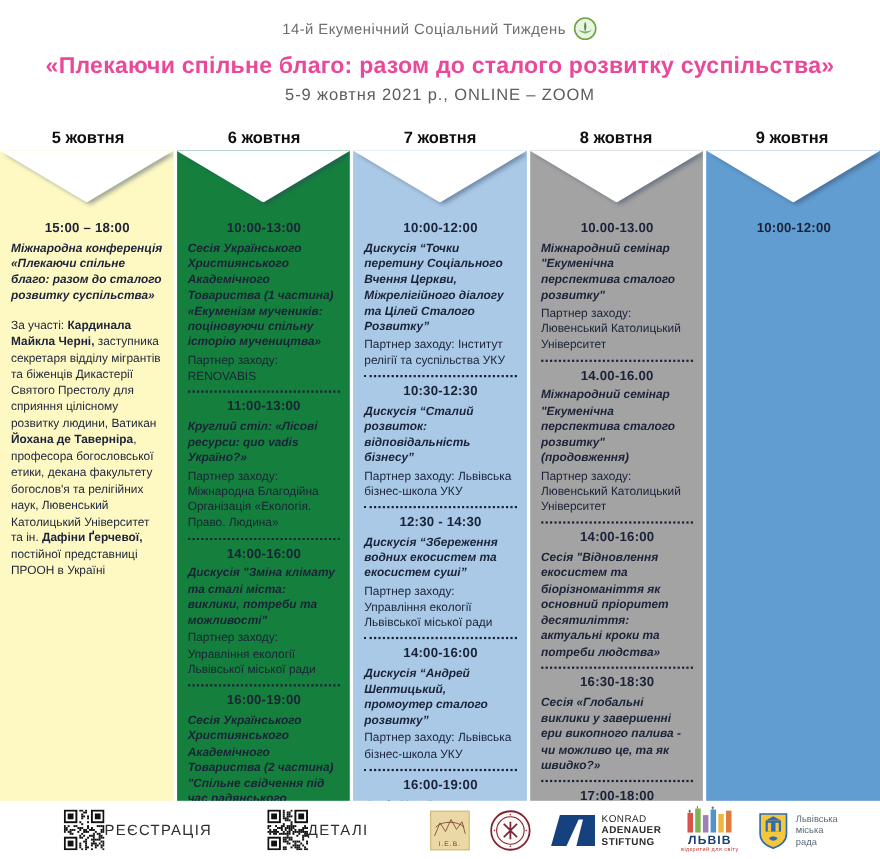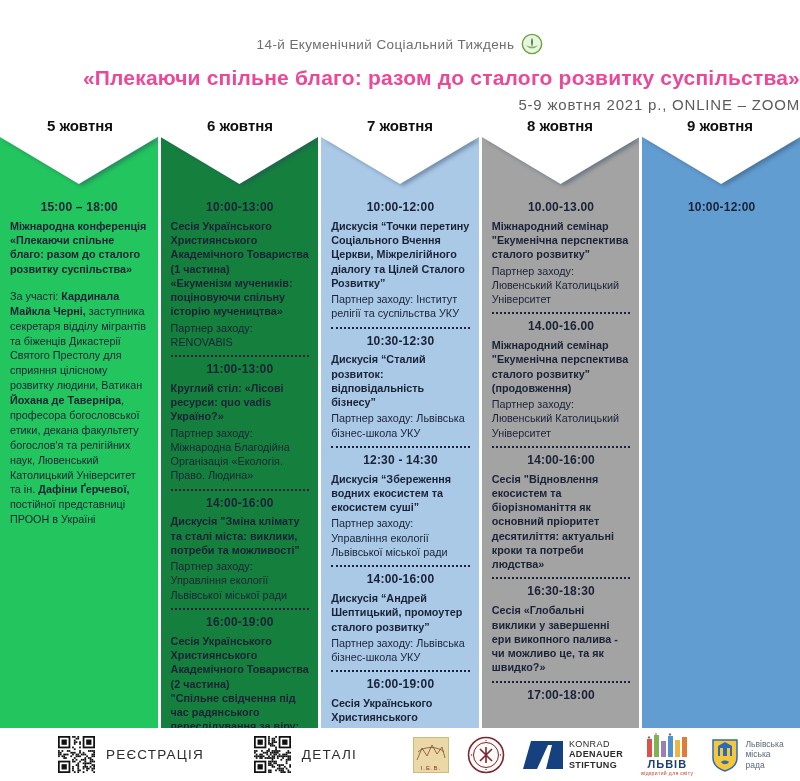--- a/index.html
+++ b/index.html
@@ -1,39 +1,39 @@
 <!DOCTYPE html>
 <html><head>
 <meta charset="utf-8">
 <style>
   html,body{margin:0;padding:0;background:#fff;}
   body{width:800px;height:781px;font-family:"Liberation Sans",sans-serif;overflow:hidden;position:relative;}
   
-  .header{height:113px;box-sizing:border-box;padding-top:33px;text-align:right;}
+  .header{height:113px;box-sizing:border-box;padding-top:15px;text-align:center;}
   .kicker-row{display:flex;justify-content:center;align-items:center;gap:7px;color:#6e6e6e;font-size:13.5px;letter-spacing:.4px;}
   .week-logo{width:22px;height:22px;display:inline-block;}
   .main-title{margin-top:11px;font-size:21px;font-weight:700;color:#ec4899;letter-spacing:.2px;}
   .subtitle{margin-top:6px;font-size:15px;color:#5c5c5c;letter-spacing:.8px;}
   
   .date-row{display:grid;grid-template-columns:repeat(5,1fr);height:24px;align-items:end;}
   .date-label{text-align:center;font-weight:700;font-size:15px;color:#0f0f0f;padding-bottom:3px;}
   
   .columns{display:grid;grid-template-columns:repeat(5,1fr);gap:3px;height:591px;background:#fff;}
   .column{position:relative;box-sizing:border-box;overflow:hidden;color:#1a2238;}
   .notch-wrap{position:absolute;top:0;left:0;right:0;height:47px;filter:drop-shadow(3px 2px 2px rgba(45,65,95,.45));}
   .notch{width:100%;height:100%;background:#ffffff;clip-path:polygon(0 0,100% 0,50% 100%);}
   .col-inner{position:relative;padding:62px 9px 6px 10px;font-size:10.8px;line-height:1.32;}
   .event-time{text-align:center;font-weight:700;font-size:12px;margin:1px 0 3px;letter-spacing:.2px;}
-  .event-title{font-weight:700;}
+  .event-title{font-weight:700;font-style:italic;}
   .event-partner{margin-top:2px;}
   .divider{border:none;border-top:2px dotted #1a2238;margin:6px 0 5px;height:0;}
   .speakers{margin-top:13px;line-height:1.38;}
   
   .footer{height:53px;display:flex;align-items:center;box-sizing:border-box;padding-left:58px;}
-  .qr-item{display:flex;align-items:center;gap:11px;margin-right:50px;}
+  .qr-item{display:flex;align-items:center;margin-right:50px;}
   .qr-label{font-size:13.5px;letter-spacing:1.2px;color:#2d2d2d;}
   .logo-row{display:flex;align-items:center;gap:18px;margin-left:6px;}
   .logo-item{display:flex;align-items:center;gap:6px;}
   .ies-box{width:36px;height:36px;background:#ead9a6;border:1px solid #cdbb7d;box-sizing:border-box;position:relative;}
   .ies-caption{position:absolute;bottom:1px;left:0;right:0;text-align:center;font-size:6px;color:#8a2f2f;letter-spacing:1px;}
   .kas-text{font-size:9px;color:#2b2b2b;line-height:1.15;letter-spacing:.4px;}
   .kas-text .b{font-weight:700;}
   .lviv-wrap{display:flex;flex-direction:column;align-items:center;line-height:1;}
   .lviv-title{font-size:11px;font-weight:700;color:#1d3f6e;margin-top:2px;letter-spacing:1px;}
   .lviv-tag{font-size:5px;color:#c0392b;margin-top:1px;letter-spacing:.4px;}
@@ -59,21 +59,21 @@
 
 <div class="date-row">
     <div class="date-label">5 жовтня</div>
     <div class="date-label">6 жовтня</div>
     <div class="date-label">7 жовтня</div>
     <div class="date-label">8 жовтня</div>
     <div class="date-label">9 жовтня</div>
   </div>
 
 <div class="columns">
-    <div class="column" style="background: #22c55e;">
+    <div class="column" style="background: #fef9c3;">
       <div class="notch-wrap">
         <div class="notch"></div>
       </div>
       <div class="col-inner">
         <div class="event">
           <div class="event-time">15:00 – 18:00</div>
           <div class="event-title">Міжнародна конференція «Плекаючи спільне благо: разом до сталого розвитку суспільства»</div>
           <div class="speakers"><span>За участі: </span><span style="font-weight: 700;">Кардинала Майкла Черні,</span><span> заступника секретаря відділу мігрантів та біженців Дикастерії Святого Престолу для сприяння цілісному розвитку людини, Ватикан </span><span style="font-weight: 700;">Йохана де Таверніра</span><span>, професора богословської етики, декана факультету богослов'я та релігійних наук, Лювенський Католицький Університет та ін. </span><span style="font-weight: 700;">Дафіни Ґерчевої,</span><span> постійної представниці ПРООН в Україні</span></div>
         </div>
       </div>

